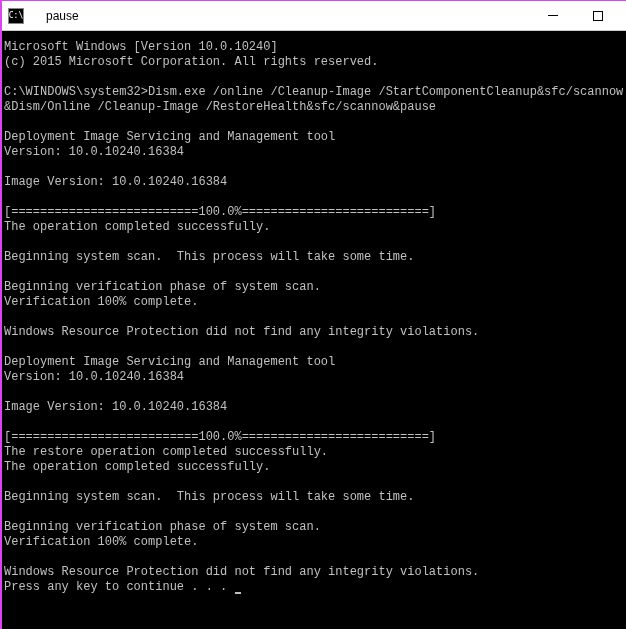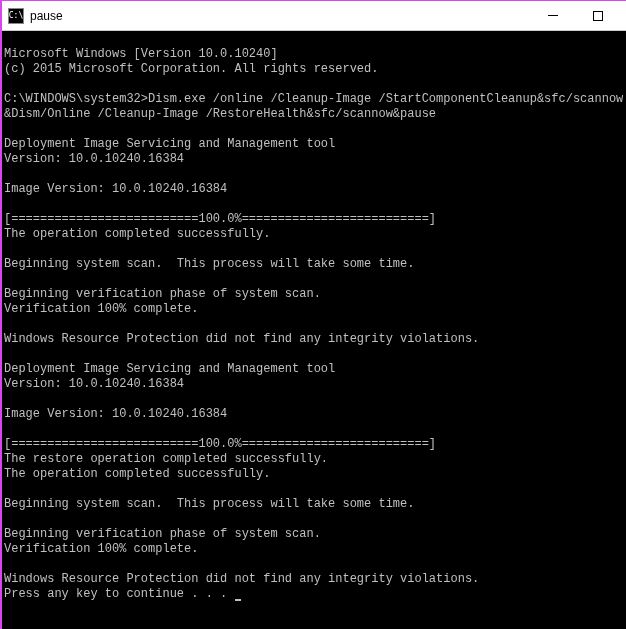--- a/index.html
+++ b/index.html
@@ -40,20 +40,21 @@
       border: 1px solid #888;
       display: inline-flex;
       align-items: center;
       justify-content: center;
       color: #fff;
       font-size: 8px;
       font-family: monospace;
     }
     .title-text {
       flex: 1;
+      margin-left: 16px;
     }
     .win-controls {
       display: flex;
       gap: 0;
     }
     .win-btn {
       width: 45px;
       height: 28px;
       display: flex;
       align-items: center;
@@ -72,21 +73,21 @@
       height: 10px;
       border: 1px solid #000;
     }
     .terminal {
       flex: 1;
       background: #000;
       color: #c0c0c0;
       font-family: 'Consolas', 'Courier New', monospace;
       font-size: 12px;
       line-height: 15px;
-      padding: 16px 0 2px 2px;
+      padding: 9px 0 2px 2px;
       white-space: pre-wrap;
       word-break: break-all;
       overflow: hidden;
     }
     .terminal-line {
       min-height: 15px;
     }
     .cursor {
       display: inline-block;
       width: 6px;

